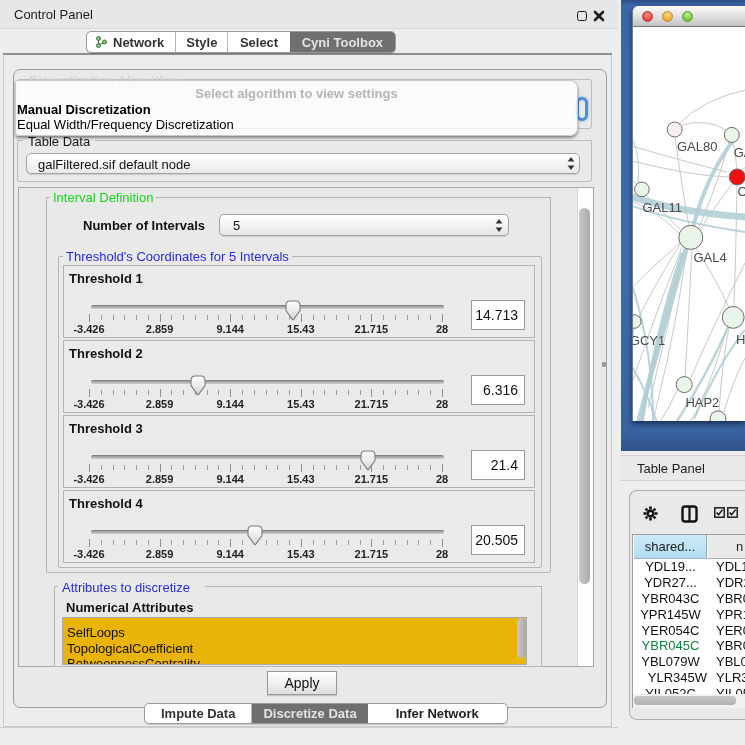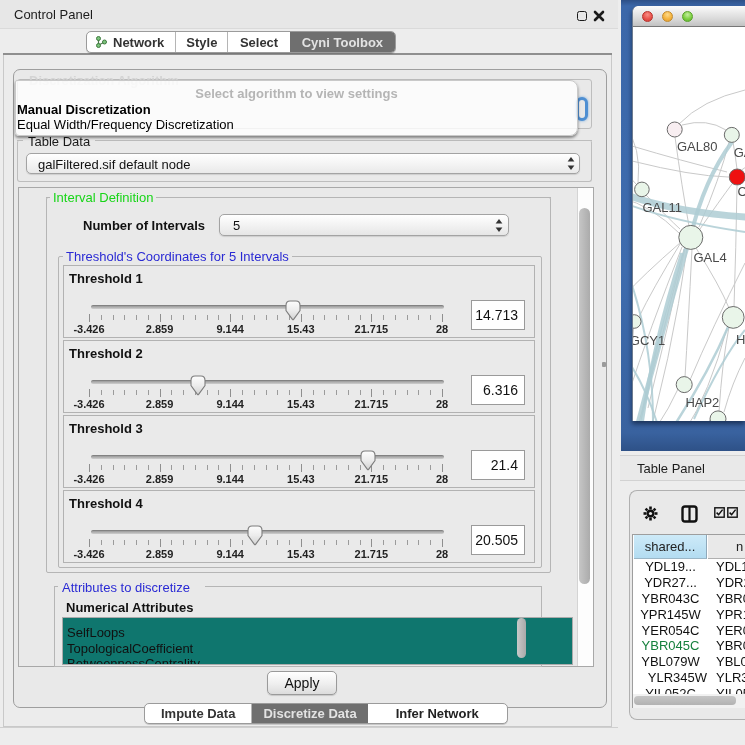--- a/index.html
+++ b/index.html
@@ -163,27 +163,27 @@
       </linearGradient>
     </defs>
 </svg>
 <div class="abs" style="left:471px;top:525px;width:54px;height:30px;background:#fff;border:1px solid #9a9a9a;font-size:14px;color:#111;text-align:right;line-height:28px;padding-right:6px;">20.505</div>
 
 <div class="abs" style="left:54px;top:586px;width:488px;height:81px;border:1px solid #b5b5b5;border-top:none;"></div>
 <div class="abs" style="left:54px;top:586px;width:4px;height:1px;background:#b5b5b5;"></div>
 <div class="abs" style="left:205px;top:586px;width:337px;height:1px;background:#b5b5b5;"></div>
 <div class="abs" style="left:60px;top:580px;font-size:13px;color:#2a2ad4;background:#e9e9e9;padding:0 2px;">Attributes to discretize</div>
 <div class="abs" style="left:66px;top:600px;font-size:13px;font-weight:bold;color:#111;">Numerical Attributes</div>
-<div class="abs" style="left:62px;top:617px;width:511px;height:48px;background:#0f766e;border:1px solid #ababab;overflow:hidden;">
+<div class="abs" style="left:62px;top:617px;width:465px;height:48px;background:#eab308;border:1px solid #ababab;overflow:hidden;">
   <div style="font-size:13px;color:#111;padding:7px 0 0 4px;line-height:15.6px;">SelfLoops<br>TopologicalCoefficient<br>BetweennessCentrality</div>
 </div>
 <div class="abs" style="left:517px;top:618px;width:9px;height:40px;background:linear-gradient(90deg,#c9c9c9,#a9a9a9);border-radius:5px;"></div>
 
 <div class="abs" style="left:19px;top:667px;width:575px;height:40px;background:#e9e9e9;"></div>
-<div class="abs" style="left:267px;top:671px;width:70px;height:24px;background:linear-gradient(#ffffff,#eeeeee 55%,#dcdcdc);border:1px solid #9a9a9a;border-radius:5px;box-shadow:0 1px 1px rgba(0,0,0,0.15);text-align:center;font-size:14px;color:#111;line-height:22px;">Apply</div>
+<div class="abs" style="left:267px;top:671px;width:70px;height:24px;background:linear-gradient(#ffffff,#eeeeee 55%,#dcdcdc);border:1px solid #9a9a9a;border-radius:0;box-shadow:0 1px 1px rgba(0,0,0,0.15);text-align:center;font-size:14px;color:#111;line-height:22px;">Apply</div>
 
 <div class="abs" style="left:144px;top:703px;height:21px;display:flex;border:1px solid #9b9b9b;border-radius:5px;overflow:hidden;background:#fff;box-shadow:0 1px 0 rgba(0,0,0,0.15);">
   <div style="display:flex;align-items:center;padding:0 16px;border-right:1px solid #b5b5b5;font-size:13px;font-weight:bold;color:#333;">Impute Data</div>
   <div style="display:flex;align-items:center;padding:0 11px;font-size:13px;font-weight:bold;color:#e3e3e3;background:#6f6f6f;">Discretize Data</div>
   <div style="display:flex;align-items:center;padding:0 28px;font-size:13px;font-weight:bold;color:#222;">Infer Network</div>
 </div>
 
 <div class="abs" style="left:0;top:727px;width:618px;height:1px;background:#cfcfcf;"></div>
 
 <div class="abs" style="left:602px;top:362px;width:4px;height:5px;background:#9a9a9a;border-radius:1px;"></div>

